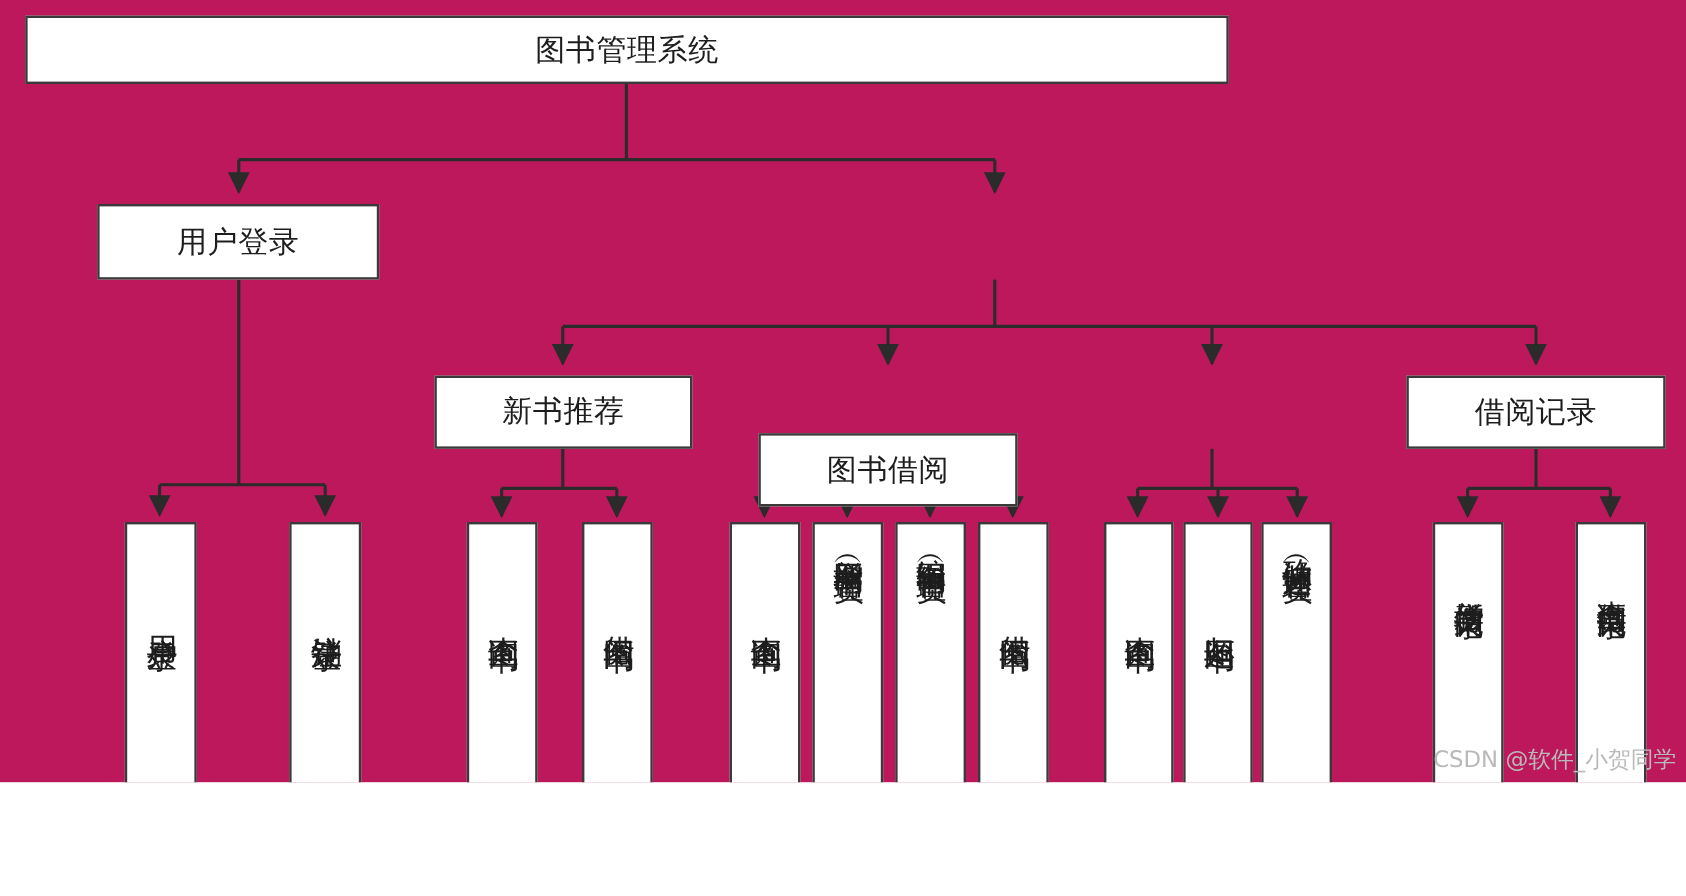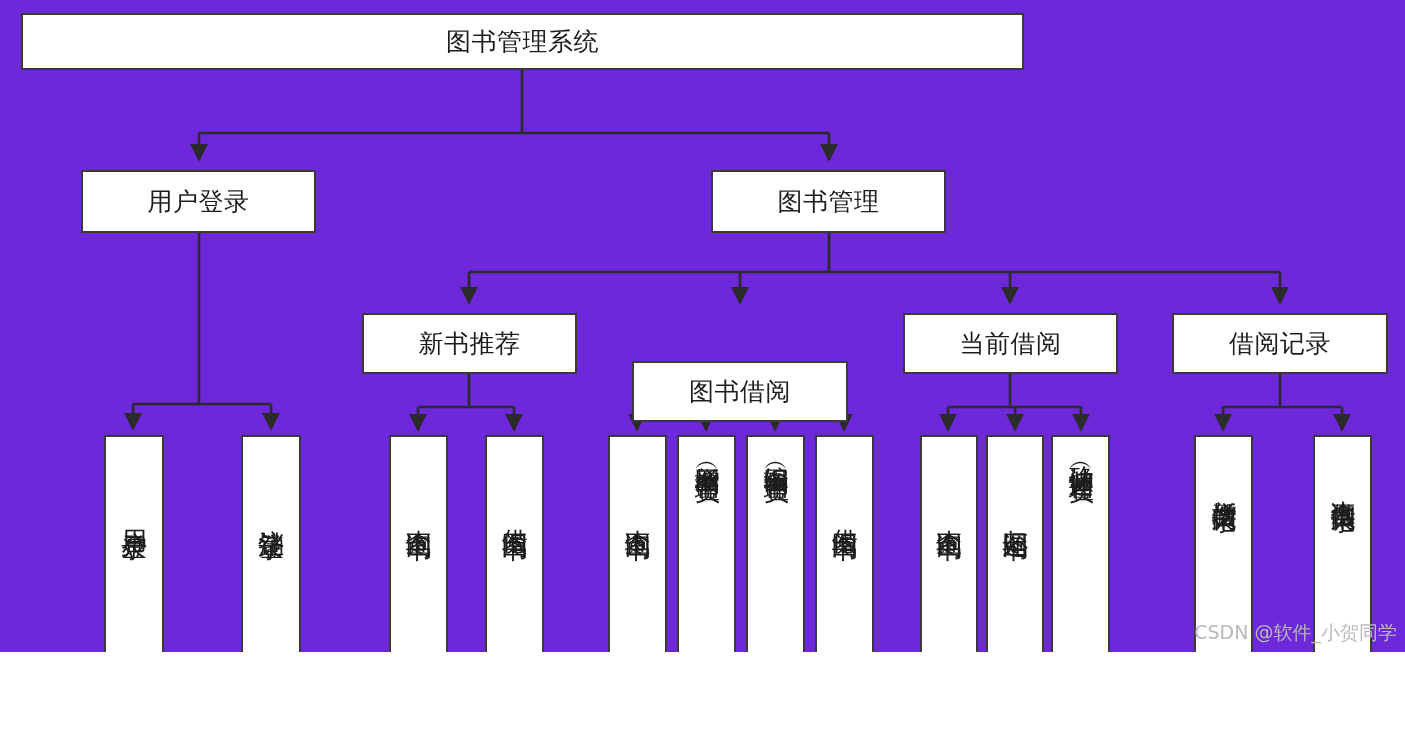--- a/index.html
+++ b/index.html
@@ -8,21 +8,21 @@
     padding: 0;
     background: #ffffff;
   }
   body {
     font-family: "DejaVu Sans", "Liberation Sans", sans-serif;
   }
   #canvas {
     position: relative;
     width: 1405px;
     height: 652px;
-    background: #6d28d9;
+    background: #be185d;
     overflow: hidden;
   }
   #edges {
     position: absolute;
     left: 0;
     top: 0;
     width: 1405px;
     height: 747px;
     pointer-events: none;
   }
@@ -134,33 +134,27 @@
     </g>
   </svg>
 
   <div class="node root h" style="left:21px; top:13px; width:1003px; height:57px;">
     <span class="label">图书管理系统</span>
   </div>
 
   <div class="node h" style="left:81px; top:170px; width:235px; height:63px;">
     <span class="label">用户登录</span>
   </div>
-  <div class="node h" style="left:711px; top:170px; width:235px; height:63px;">
-    <span class="label">图书管理</span>
-  </div>
 
   <div class="node h" style="left:362px; top:313px; width:215px; height:61px;font-family:Liberation Serif, serif;">
     <span class="label">新书推荐</span>
   </div>
   <div class="node h" style="left:632px; top:313px; width:216px; height:61px;margin-top:48px;">
     <span class="label">图书借阅</span>
   </div>
-  <div class="node h" style="left:903px; top:313px; width:215px; height:61px;">
-    <span class="label">当前借阅</span>
-  </div>
   <div class="node h" style="left:1172px; top:313px; width:216px; height:61px;">
     <span class="label">借阅记录</span>
   </div>
 
   <div class="node v" style="left:104px; top:435px; width:60px; height:299px; padding-top:72px;">
     <span class="label">用户登录</span>
   </div>
   <div class="node v" style="left:241px; top:435px; width:60px; height:299px; padding-top:72px;">
     <span class="label">注销登录</span>
   </div>

